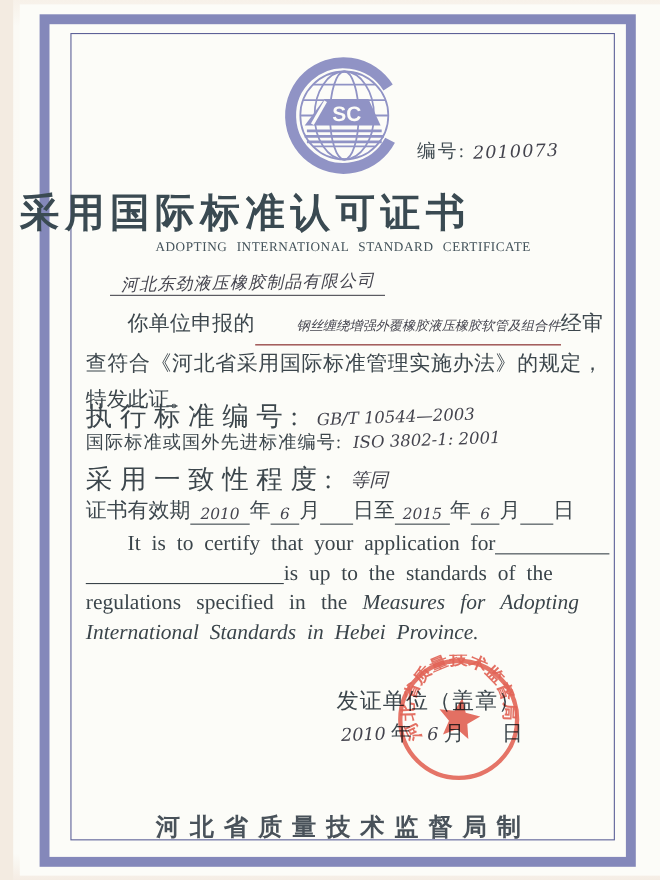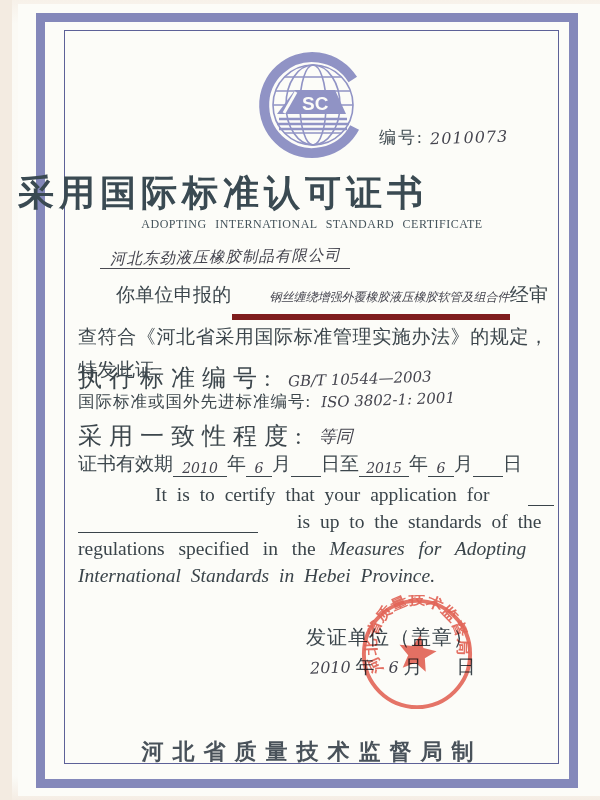--- a/index.html
+++ b/index.html
@@ -30,35 +30,35 @@
   .hw{font-style:italic;color:#44444e;display:inline-block;
     font-family:"DejaVu Serif",serif;}
   .tilt{transform:rotate(-2deg);}
   
   .company{position:absolute;left:82px;top:243px;width:250px;
     border-bottom:1.5px solid #4a4a52;text-align:center;}
   .company .hw{font-size:15.5px;letter-spacing:1px;transform:rotate(-1deg);}
   
   .para{position:absolute;left:60px;top:274px;width:470px;font-size:19px;
     line-height:33px;color:#3c464c;text-align:justify;text-indent:38px;margin:0;}
-  .product{font-size:12px;border-bottom:6px solid #7f1d1d;letter-spacing:0;}
+  .product{font-size:12px;border-bottom:1px solid #7f1d1d;letter-spacing:0;}
   
   .fields{position:absolute;left:60px;top:358px;width:478px;color:#3c464c;}
   .frow{height:29px;white-space:nowrap;}
   .flabel{font-size:24px;letter-spacing:7px;}
   .flabel.small{font-size:16.5px;letter-spacing:1px;}
   .fval{font-size:15px;margin-left:6px;position:relative;top:-2px;}
   .blank{display:inline-block;border-bottom:1.5px solid #3c464c;height:20px;
     text-align:center;vertical-align:bottom;}
   .validity{margin-top:2px;font-size:19px;white-space:nowrap;}
   .validity .hw{font-size:14px;}
   
   .english{position:absolute;left:60px;top:477px;width:476px;font-size:19.5px;
     line-height:27px;color:#3a444a;}
-  .en-line{display:flex;align-items:center;gap:39px;}
+  .en-line{display:flex;align-items:flex-start;}
   .fill{flex:1;border-bottom:1.5px solid #3a444a;height:22px;}
   .en-ind{width:38px;}
   .en-blank{width:180px;border-bottom:1.5px solid #3a444a;height:22px;}
   .it{font-style:italic;}
   .ws{word-spacing:5px;}
   .ws2{word-spacing:9px;}
   
   .issuer{position:absolute;left:288px;top:620px;font-size:20px;color:#3c464c;letter-spacing:1px;}
   .issue-date{position:absolute;left:292px;top:650px;font-size:19px;color:#3c464c;white-space:nowrap;}
   .issue-date .hw{font-size:16px;}

